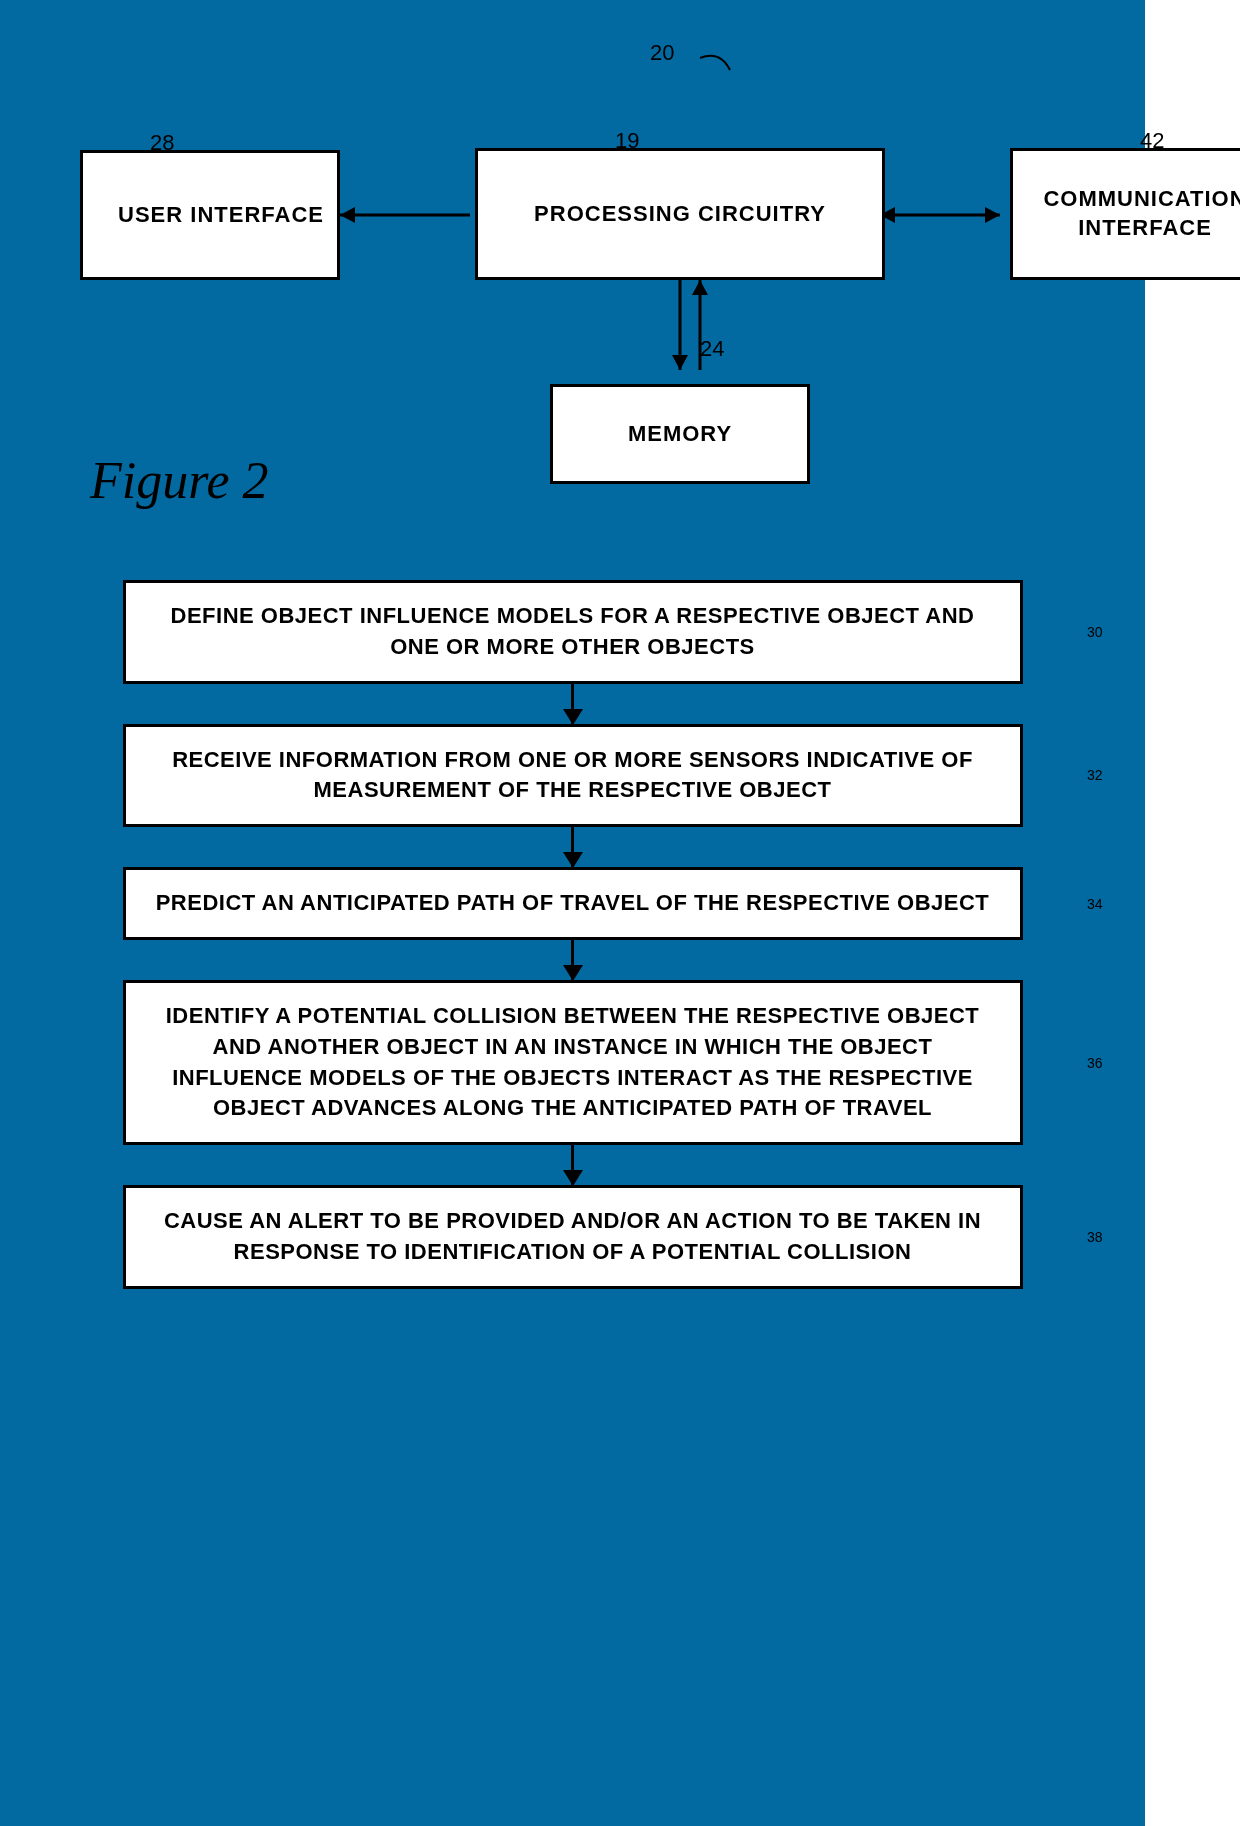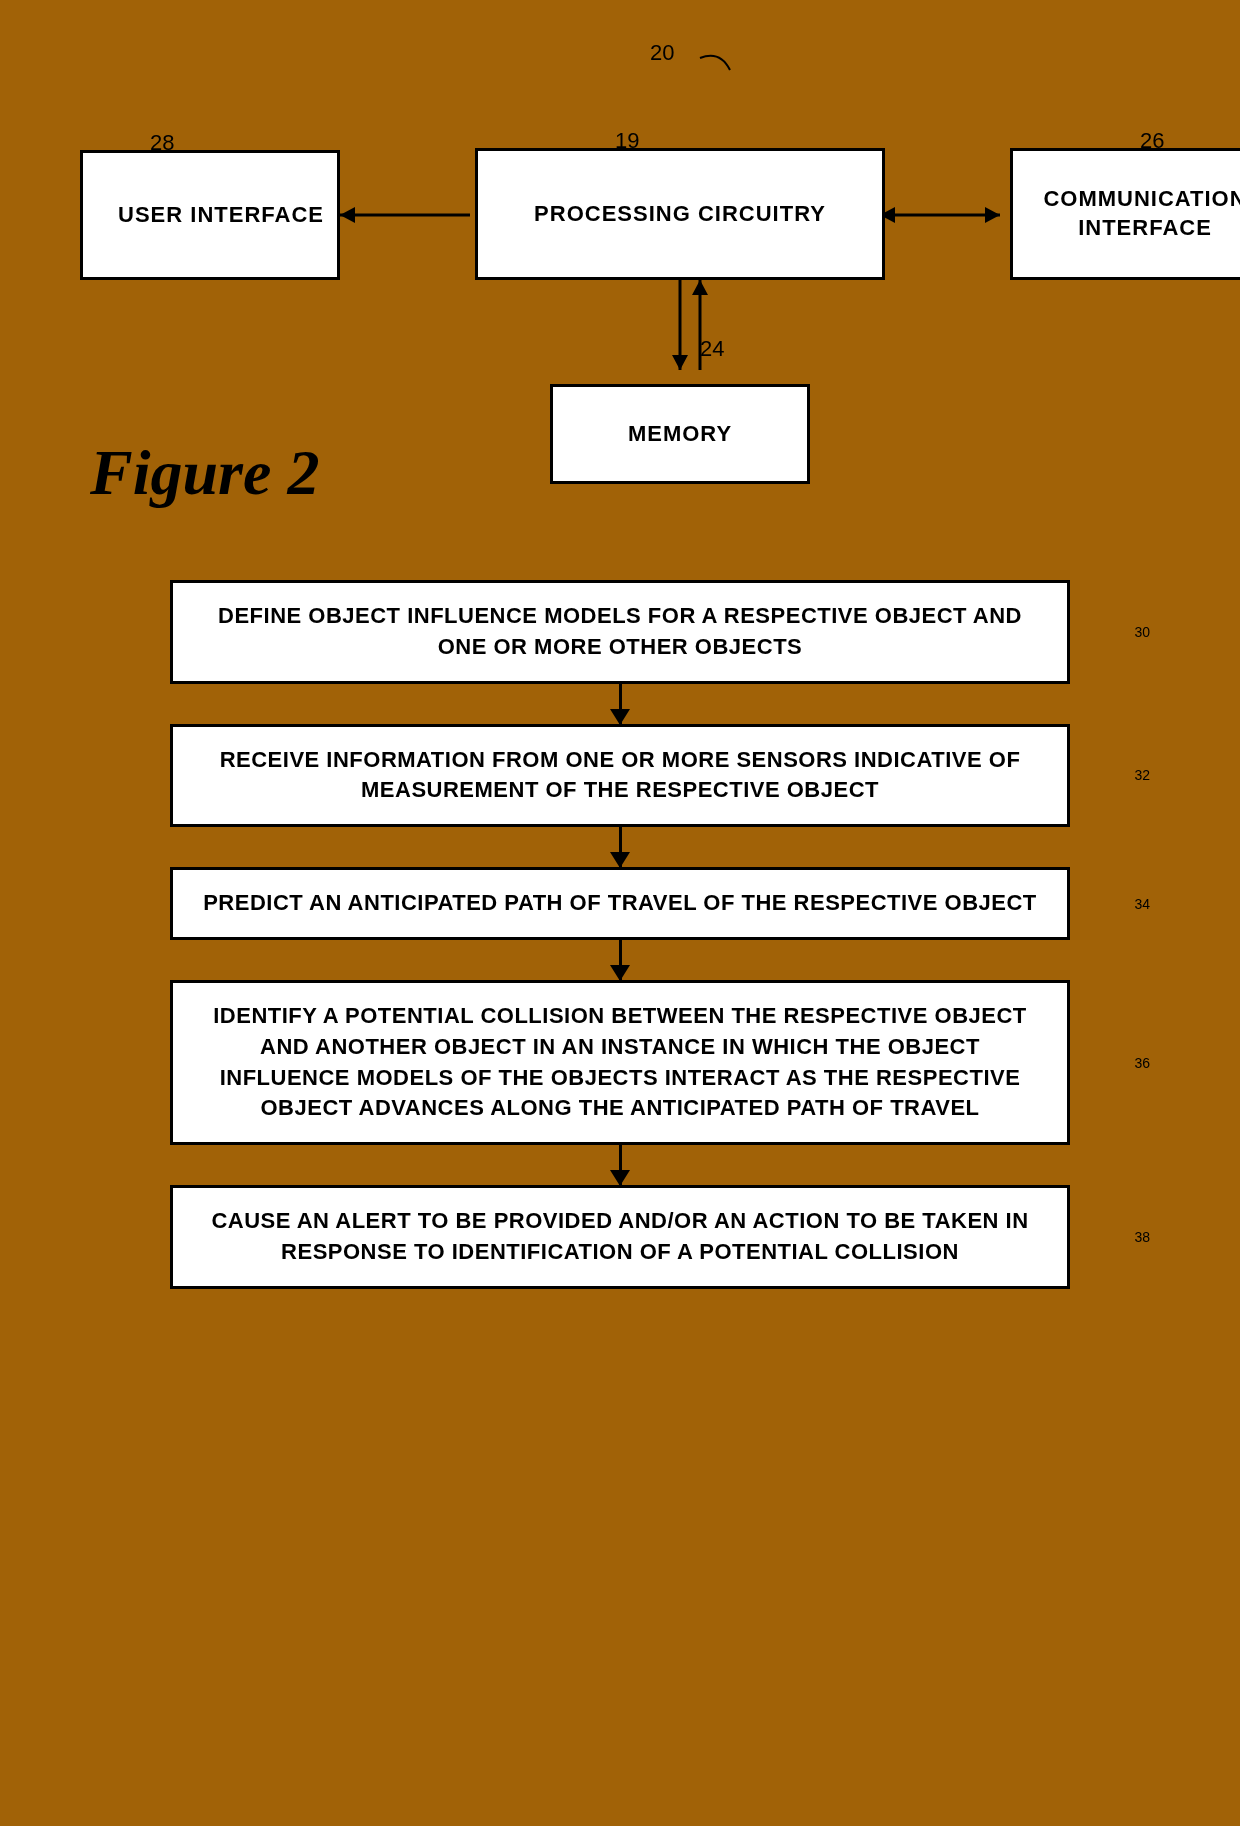--- a/index.html
+++ b/index.html
@@ -6,42 +6,42 @@
     body {
       background: #ffffff;
       font-family: Arial, sans-serif;
       width: 1240px;
       min-height: 1826px;
       position: relative;
       overflow-x: hidden;
     }
 
     .page {
-      width: 1240px;
+      width: 1145px;
       min-height: 1826px;
-      background: #a16207;
+      background: #0369a1;
       position: relative;
       padding: 40px 60px;
     }
 
     
     .figure2-section {
       position: relative;
       width: 100%;
       height: 480px;
       margin-bottom: 60px;
     }
 
     .figure2-label {
       position: absolute;
       bottom: 10px;
       left: 30px;
-      font-size: 64px;
+      font-size: 52px;
       font-style: italic;
-      font-weight: bold;
+      font-weight: normal;
       font-family: Georgia, serif;
     }
 
     
     .diag-box {
       position: absolute;
       border: 3px solid #000;
       background: #fff;
       display: flex;
       align-items: center;
@@ -165,21 +165,21 @@
 INTERFACE</span>
     </div>
 
     <span class="ref-num" style="top:88px; left:555px;">19</span>
 
     <div class="diag-box" style="top:108px; left:415px; width:410px; height:132px;">
       <span>PROCESSING
 CIRCUITRY</span>
     </div>
 
-    <span class="ref-num" style="top:88px; left:1080px;">26</span>
+    <span class="ref-num" style="top:88px; left:1080px;">42</span>
 
     <div class="diag-box" style="top:108px; left:950px; width:270px; height:132px;">
       <span>COMMUNICATION
 INTERFACE</span>
     </div>
 
     <span class="ref-num" style="top:296px; left:640px;">24</span>
 
     <div class="diag-box" style="top:344px; left:490px; width:260px; height:100px;">
       <span>MEMORY</span>

